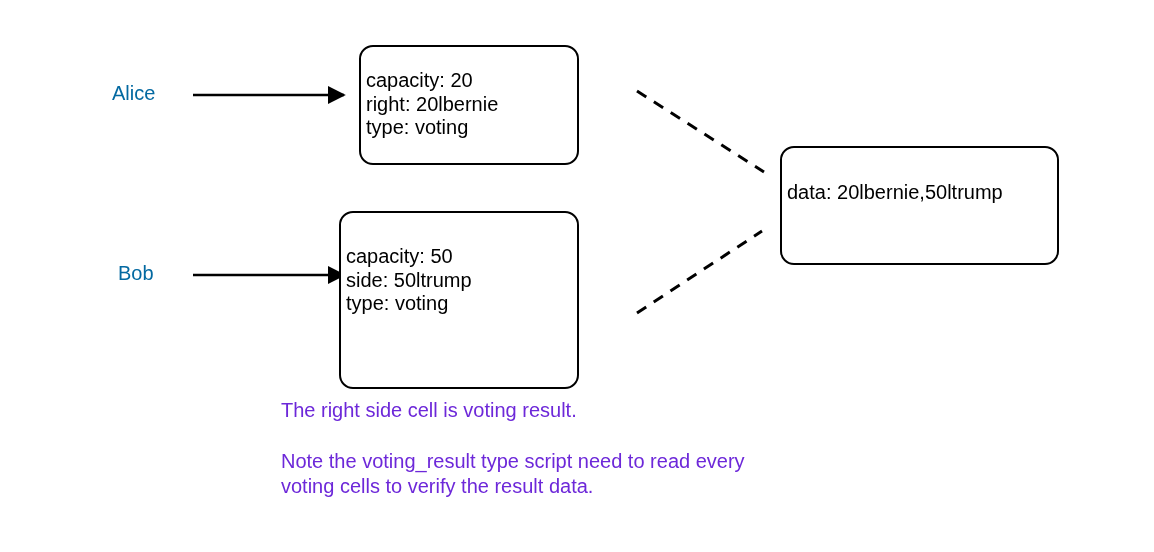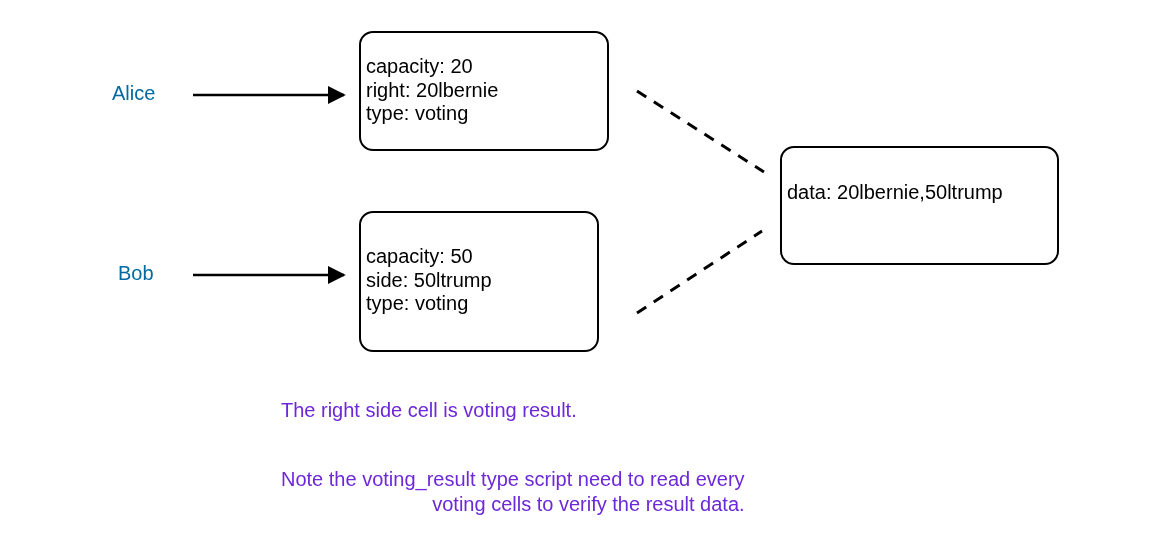--- a/index.html
+++ b/index.html
@@ -39,32 +39,32 @@
     position: absolute;
     left: 5px;
     font-size: 20px;
     line-height: 23.5px;
     white-space: nowrap;
     color: #000000;
   }
 
   #cell-alice {
     left: 359px;
-    top: 31px;
-    width: 250px;
+    top: 45px;
+    width: 220px;
     height: 120px;
     padding-left: 48px;
   }
   #cell-alice .cell-text { top: 22px; }
 
   #cell-bob {
-    left: 359px;
+    left: 339px;
     top: 211px;
     width: 240px;
-    height: 141px;
+    height: 178px;
   }
   #cell-bob .cell-text { top: 32px; }
 
   #cell-result {
     left: 780px;
     top: 134px;
     width: 279px;
     height: 119px;
     margin-top: 12px;
   }
@@ -83,21 +83,21 @@
 
   
   .note {
     position: absolute;
     font-size: 20px;
     line-height: 25px;
     white-space: pre;
     color: #6d28d9;
   }
   #note-1 { left: 281px; top: 398px; }
-  #note-2 { left: 281px; top: 467px; text-align: right; }
+  #note-2 { left: 281px; top: 449px; }
 
   
   #vectors {
     position: absolute;
     left: 0;
     top: 0;
     width: 1154px;
     height: 552px;
     z-index: 2;
     pointer-events: none;

